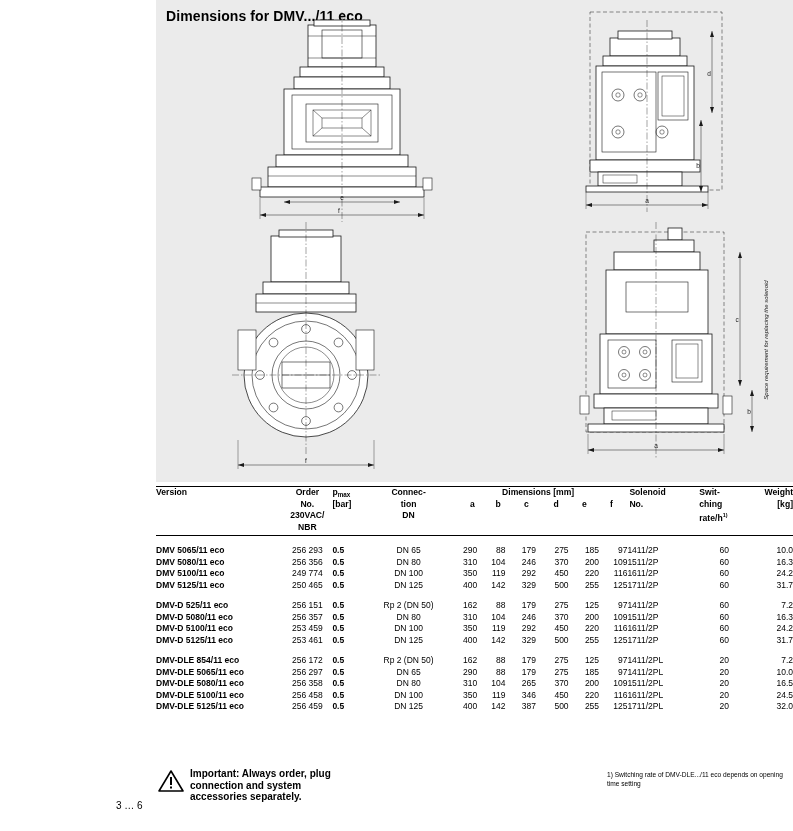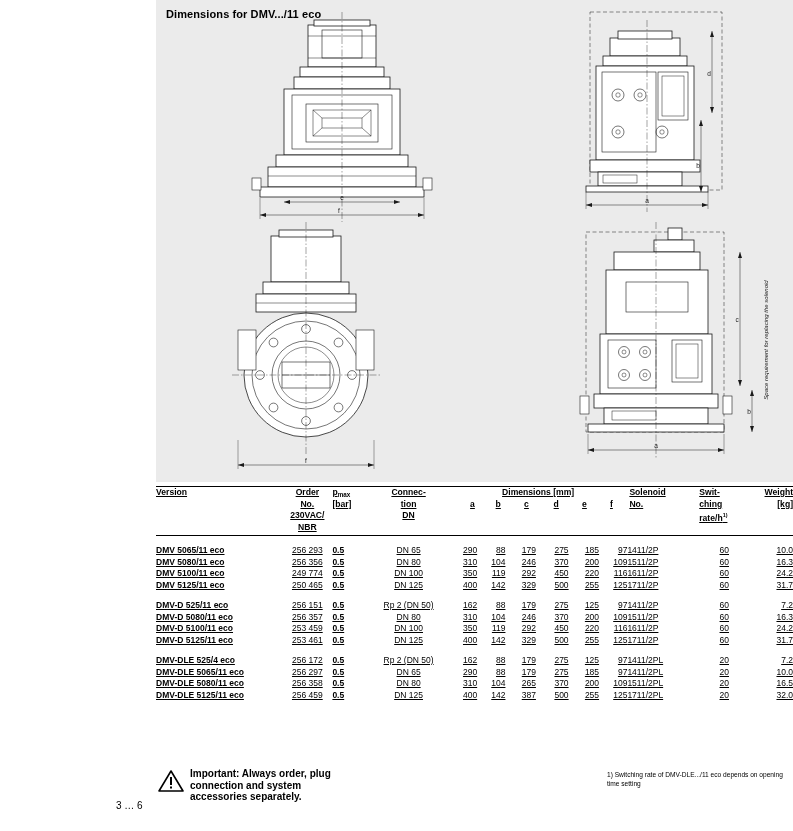--- a/index.html
+++ b/index.html
@@ -27,36 +27,35 @@
     top: 0px;
     width: 637px;
     height: 482px;
     background: #ebebeb;
     box-sizing: border-box;
   }
   .panel-title {
     position: absolute;
     left: 10px;
     top: 8px;
-    font-size: 11px;
+    font-size: 14px;
     font-weight: bold;
     letter-spacing: 0.1px;
   }
   .dwg {
     position: absolute;
     left: 0; top: 0;
     width: 637px; height: 482px;
   }
   
   .table-wrap {
     position: absolute;
     left: 156px;
     top: 486px;
     width: 637px;
-    text-decoration: underline;
   }
   table.spec {
     border-collapse: collapse;
     font-size: 8.5px;
     width: 637px;
   }
   table.spec th, table.spec td {
     padding: 0;
     vertical-align: top;
     line-height: 11.5px;
@@ -504,21 +503,21 @@
           <td class="c-f">125</td>
           <td class="c-sol">1711/2P</td>
           <td class="c-sw">60</td>
           <td class="c-wt">31.7</td>
         </tr>
 
         <tr class="grp-gap">
             <td colspan="13"></td>
           </tr>
         <tr>
-          <td class="c-version">DMV-DLE 525/4 eco</td>
+          <td class="c-version">DMV-DLE 854/11 eco</td>
           <td class="c-order">256 172</td>
           <td class="c-pmax">0.5</td>
           <td class="c-conn">Rp 2 (DN 50)</td>
           <td class="c-a">162</td>
           <td class="c-b">88</td>
           <td class="c-c">179</td>
           <td class="c-d">275</td>
           <td class="c-e">125</td>
           <td class="c-f">97</td>
           <td class="c-sol">1411/2PL</td>
@@ -547,20 +546,35 @@
           <td class="c-conn">DN  80</td>
           <td class="c-a">310</td>
           <td class="c-b">104</td>
           <td class="c-c">265</td>
           <td class="c-d">370</td>
           <td class="c-e">200</td>
           <td class="c-f">109</td>
           <td class="c-sol">1511/2PL</td>
           <td class="c-sw">20</td>
           <td class="c-wt">16.5</td>
+        </tr>
+        <tr>
+          <td class="c-version">DMV-DLE 5100/11 eco</td>
+          <td class="c-order">256 458</td>
+          <td class="c-pmax">0.5</td>
+          <td class="c-conn">DN 100</td>
+          <td class="c-a">350</td>
+          <td class="c-b">119</td>
+          <td class="c-c">346</td>
+          <td class="c-d">450</td>
+          <td class="c-e">220</td>
+          <td class="c-f">116</td>
+          <td class="c-sol">1611/2PL</td>
+          <td class="c-sw">20</td>
+          <td class="c-wt">24.5</td>
         </tr>
         <tr>
           <td class="c-version">DMV-DLE 5125/11 eco</td>
           <td class="c-order">256 459</td>
           <td class="c-pmax">0.5</td>
           <td class="c-conn">DN 125</td>
           <td class="c-a">400</td>
           <td class="c-b">142</td>
           <td class="c-c">387</td>
           <td class="c-d">500</td>

